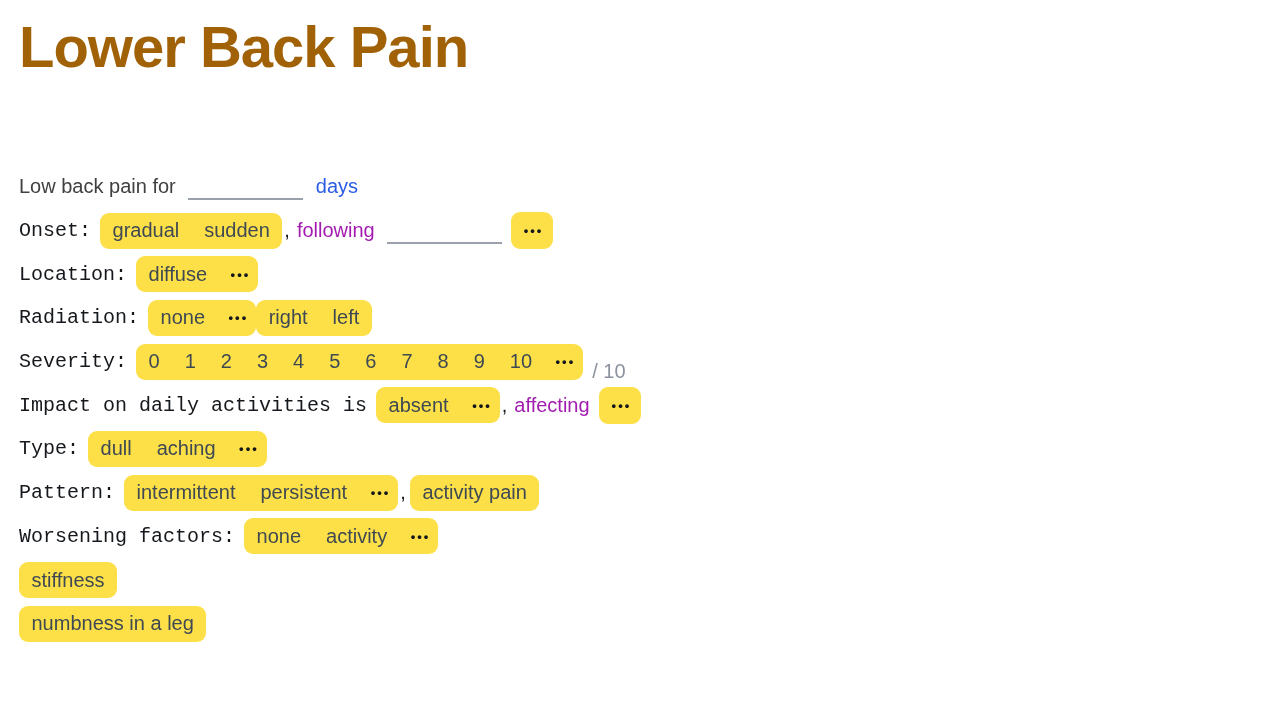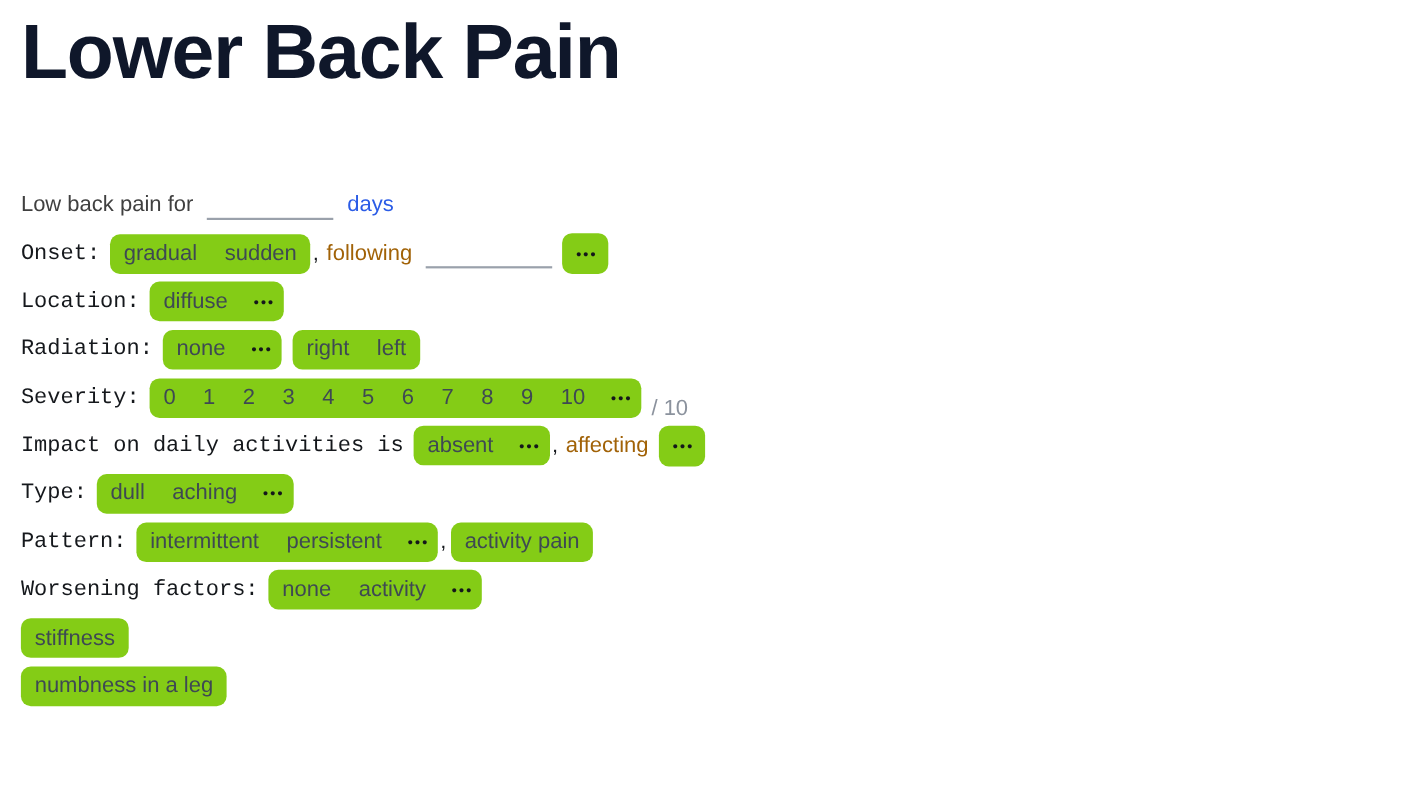--- a/index.html
+++ b/index.html
@@ -5,45 +5,45 @@
   * { box-sizing: border-box; }
   html, body { margin: 0; padding: 0; }
   body {
     width: 1280px; height: 720px; overflow: hidden;
     background: #ffffff;
     font-family: "Liberation Sans", "DejaVu Sans", sans-serif;
     color: #15181c;
   }
   .doc { padding: 14px 0 0 19px; }
   h1.title {
-    margin: 0; font-size: 70px; font-weight: 700;
-    letter-spacing: -1px; line-height: 66px; color: #0f172a;
+    margin: 0; font-size: 58px; font-weight: 700;
+    letter-spacing: -1px; line-height: 66px; color: #a16207;
   }
   .body-block { margin-top: 85px; }
   .row {
     display: flex; align-items: center;
     height: 43.7px; white-space: nowrap;
     font-size: 20px;
   }
   .label { color: #15181c; margin-right: 9px; font-family: Liberation Mono, monospace; }
   .label-inline { color: #404040; }
   .heading { font-weight: 700; font-size: 20px; color: #111418; }
-  .gray { color: #a16207; margin-left: 7px; }
+  .gray { color: #a21caf; margin-left: 7px; }
   .comma { color: #15181c; margin-left: 2px; }
   .blank {
     display: inline-block; width: 115px; height: 26px;
     border-bottom: 2px solid #9aa1ab; margin-left: 12px;
     cursor: text;
   }
   .unit-link { color: #2b5ce6; margin-left: 13px; cursor: pointer; }
   .pill {
     display: inline-flex; align-items: stretch; height: 36px;
-    background: #84cc16; border-radius: 9px; overflow: hidden;
+    background: #fde047; border-radius: 9px; overflow: hidden;
   }
-  .pill + .pill { margin-left: 10px; }
+  .pill + .pill { }
   .pill > * + * { border-left: 1.5px solid #b6bcc4; }
   .seg {
     display: inline-flex; align-items: center;
     font: inherit; font-size: 20px; color: #3e4953;
     background: none; border: none; outline: none;
     padding: 0 12.5px; cursor: pointer;
   }
   .seg.more {
     font-size: 13px; font-weight: 700; letter-spacing: 2px;
     color: #14171a; padding: 0 8px 0 11px;

